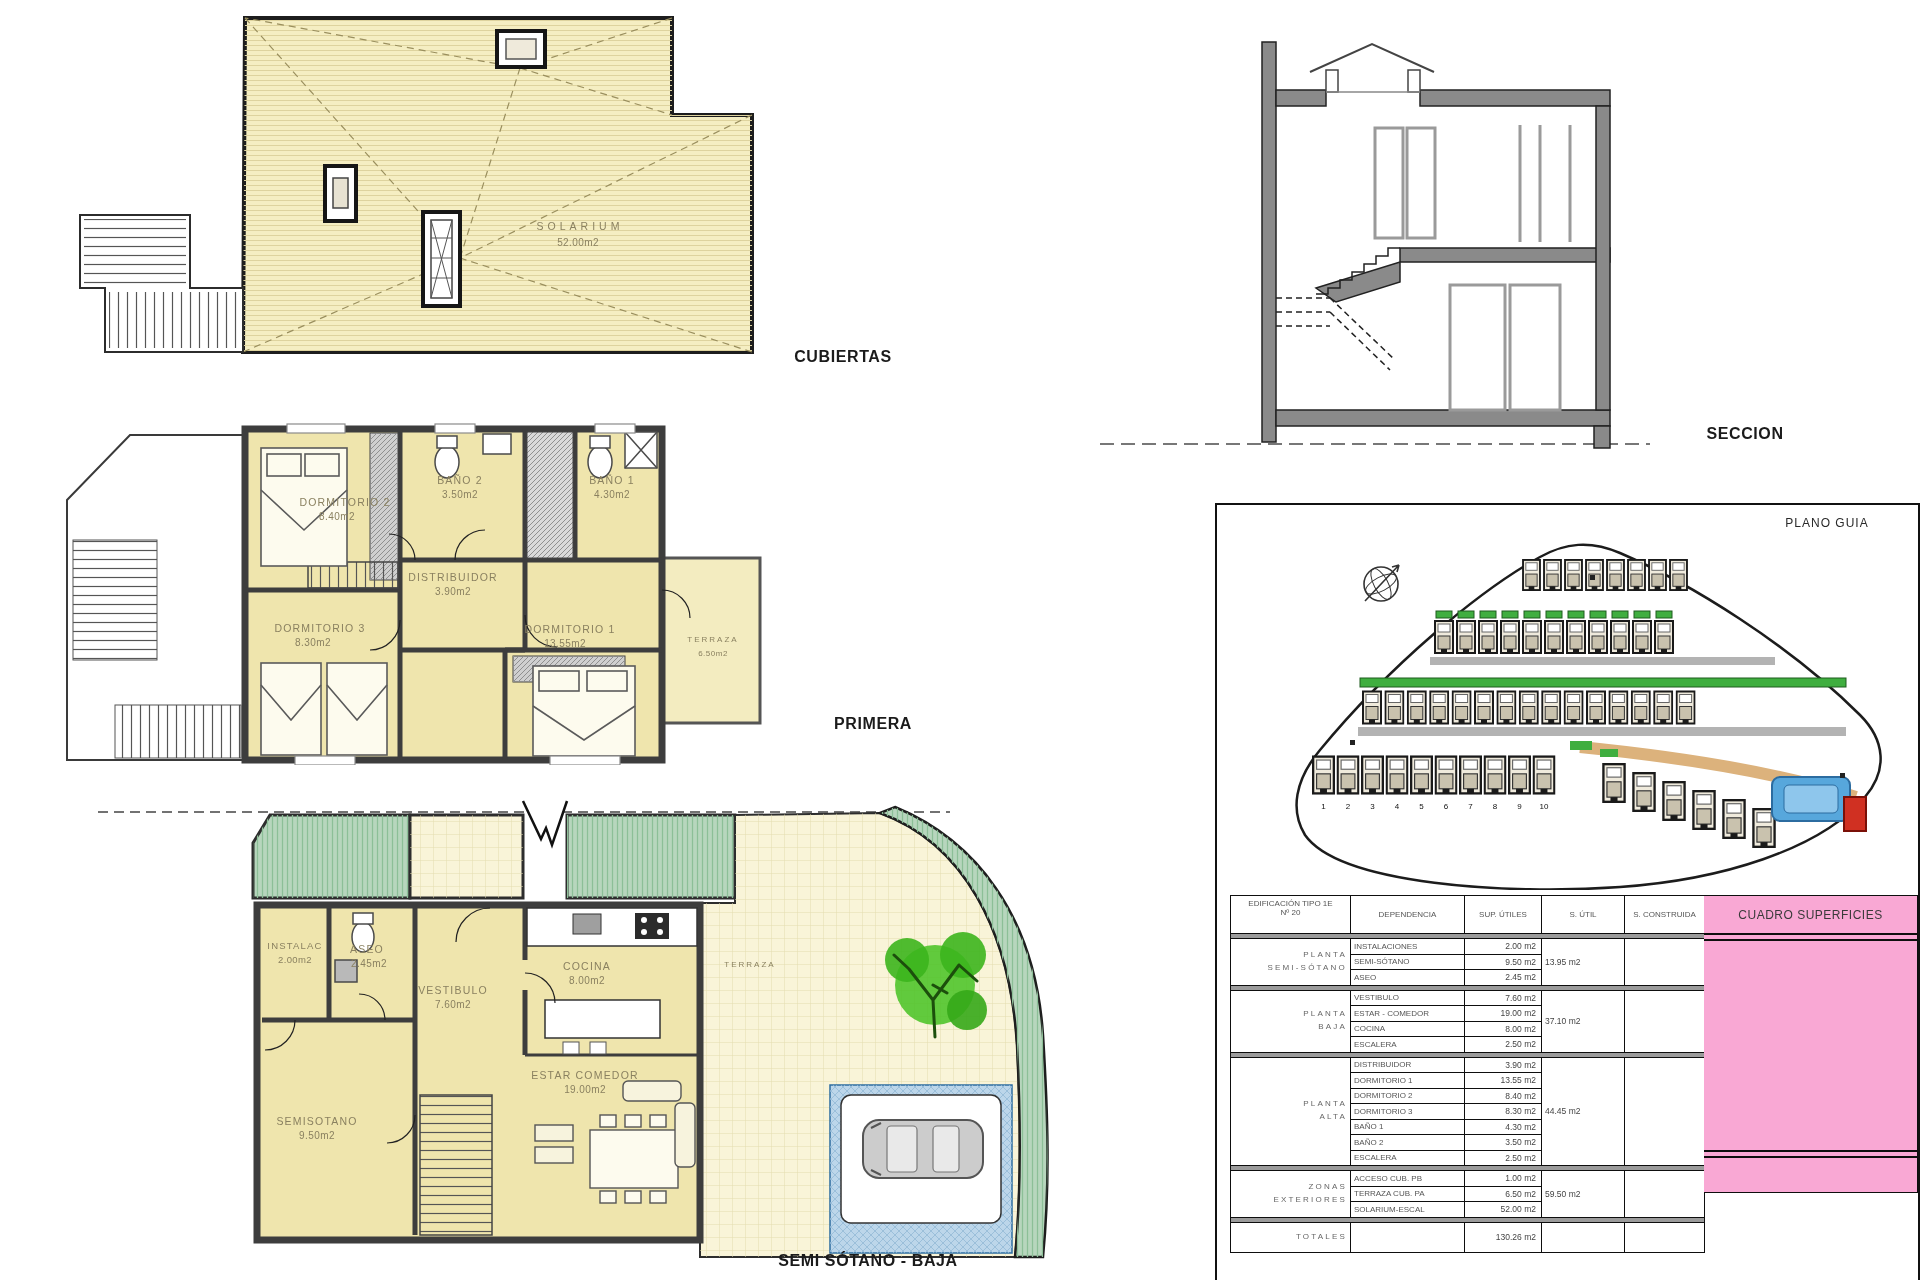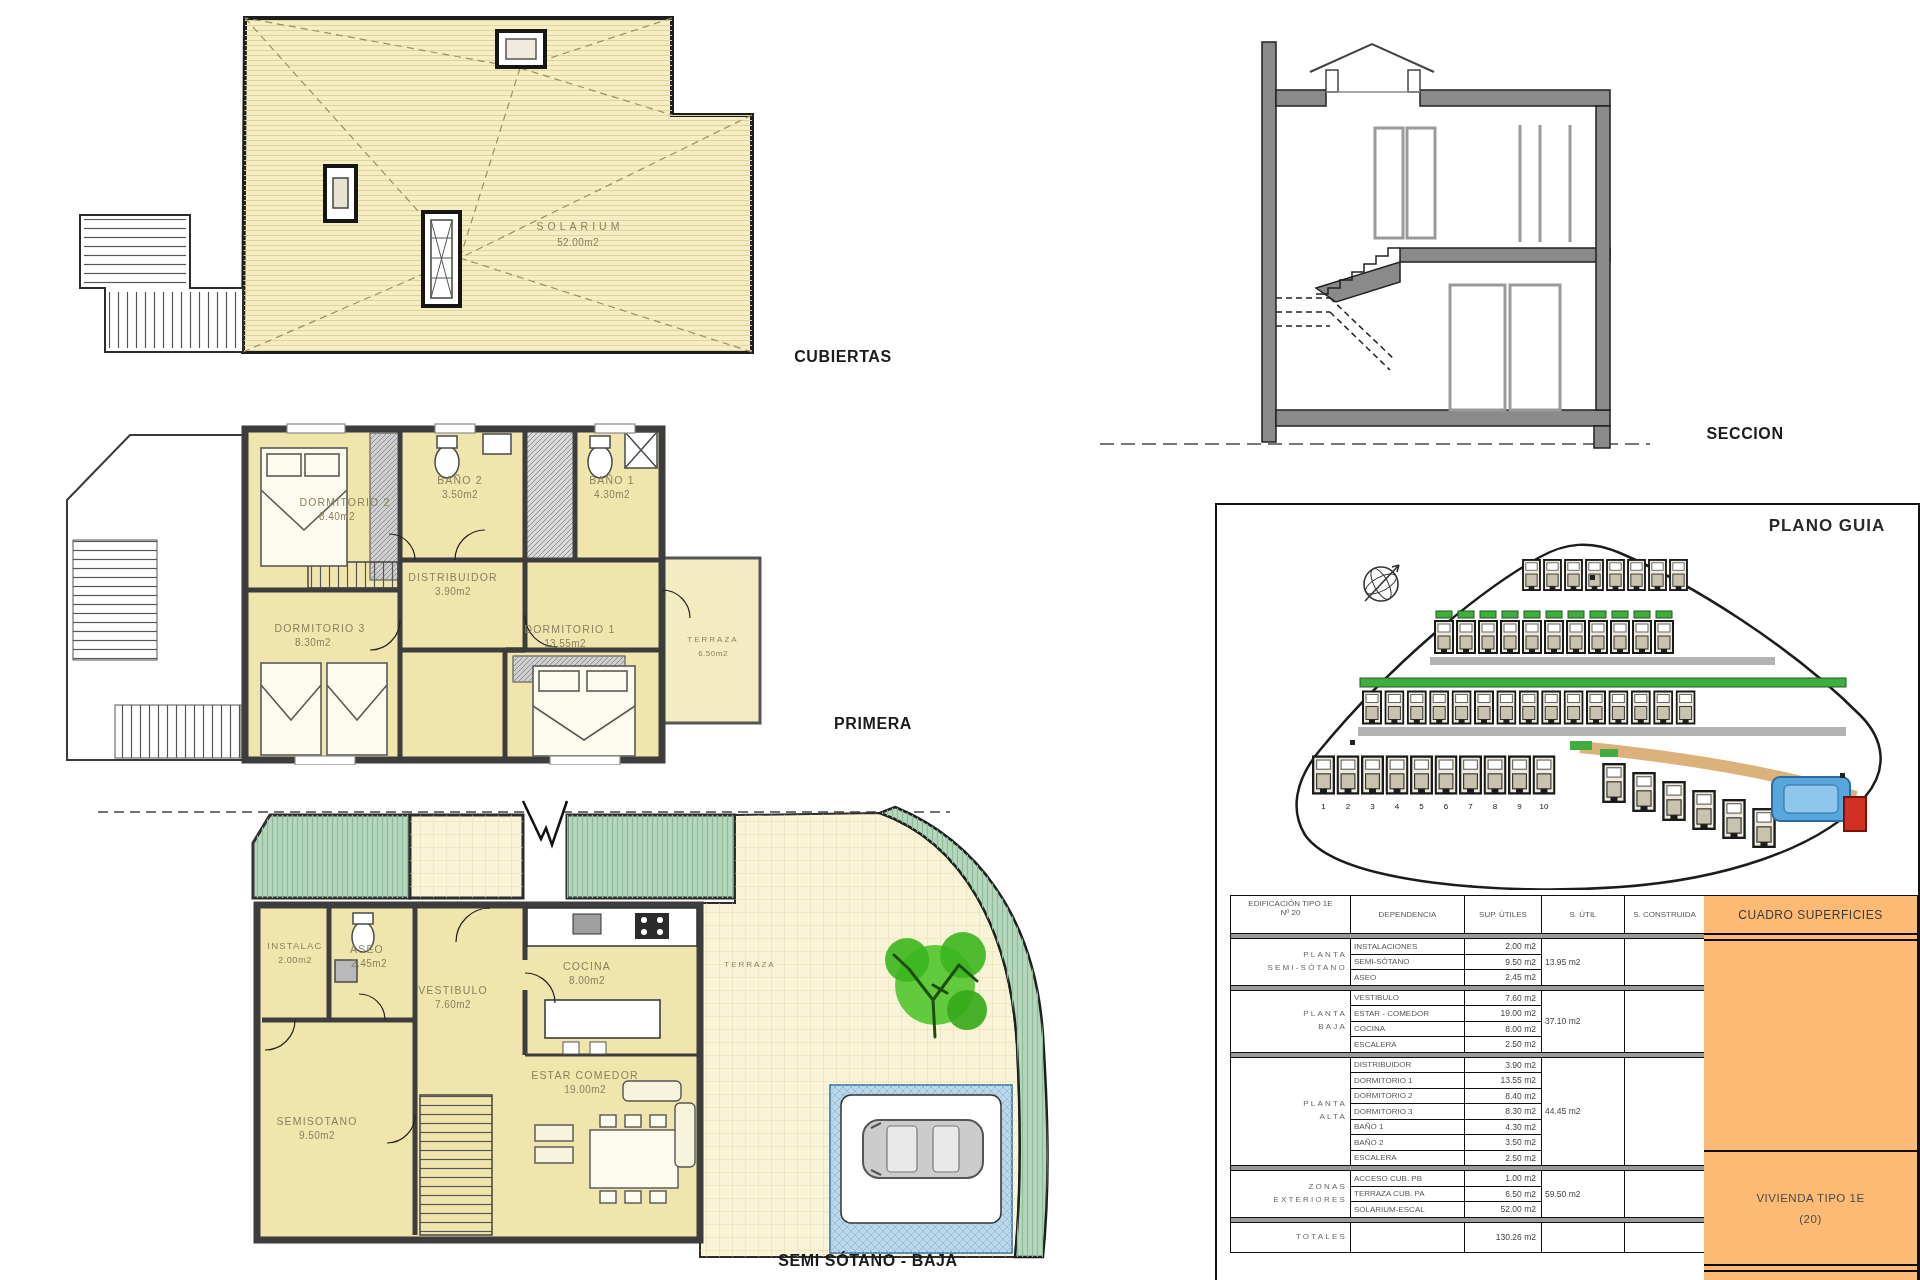--- a/index.html
+++ b/index.html
@@ -11,37 +11,37 @@
   svg text.room{fill:#8a8160;font-size:10.5px;letter-spacing:1.2px;text-anchor:middle;
                 font-family:"Liberation Sans",sans-serif;}
   svg text.area{fill:#8a8160;font-size:10px;letter-spacing:.4px;text-anchor:middle;
                 font-family:"Liberation Sans",sans-serif;}
   svg text.small{fill:#8a8160;font-size:8px;letter-spacing:2px;text-anchor:middle;
                  font-family:"Liberation Sans",sans-serif;}
   svg text.plotnum{fill:#111;font-size:8px;text-anchor:middle;font-family:"Liberation Sans",sans-serif;}
   
   #guia-panel{left:1215px;top:503px;width:701px;height:790px;border:2px solid #111;background:#fff;}
   #guia-title{position:absolute;left:520px;top:11px;width:180px;text-align:center;
-              font-size:17px;color:#2a2a2a;letter-spacing:1px;font-weight:700;}
+              font-size:12px;color:#2a2a2a;letter-spacing:1px;font-weight:400;}
   
   .suptable{position:absolute;left:13px;top:390px;width:688px;}
   .suptable table{border-collapse:collapse;table-layout:fixed;width:474px;}
   .suptable td{border:1.5px solid #0e0e0e;padding:0 3px;font-size:8.5px;color:#3a3a3a;
                overflow:hidden;white-space:nowrap;}
   .suptable tr.hdr td{height:34px;text-align:center;vertical-align:middle;font-size:8px;color:#555;}
   .suptable tr.hdr td.left{text-align:center;vertical-align:top;padding-top:3px;}
   .suptable tr.band td{height:4px;background:#9b9b9b;padding:0;}
   .suptable tr.row td{height:14.5px;margin-left:28px;}
   td.planta{text-align:right;vertical-align:middle;color:#666;font-size:8px;}
   .lsp{letter-spacing:2.2px;line-height:1.6;}
   td.dep{font-size:8px;color:#555;}
   td.val{text-align:right;padding-right:5px;color:#444;}
   td.sutil{text-align:left;color:#444;}
   .fcol{position:absolute;left:474px;top:0;width:214px;}
-  .fcol>div{border:1.5px solid #0e0e0e;border-left:none;background:#fdba74;}
+  .fcol>div{border:1.5px solid #0e0e0e;border-left:none;background:#f9a8d4;}
   .fhdr{height:37px;display:flex;align-items:center;justify-content:center;
         font-size:12px;color:#3a3a3a;letter-spacing:.5px;}
   .fband{height:4px;background:#9b9b9b;}
   .fempty{height:209px;}
   .fviv{height:112px;display:flex;flex-direction:column;align-items:center;justify-content:center;
         gap:9px;font-size:11.5px;color:#4a4a4a;letter-spacing:.5px;}
   .fbot{height:34px;}
 </style>
 </head>
 <body>
@@ -613,23 +613,19 @@
           <td></td>
           <td></td>
         </tr>
       </tbody>
         </table>
 
       <div class="fcol">
         <div class="fhdr">CUADRO SUPERFICIES</div>
         <div class="fband"></div>
         <div class="fempty"></div>
-        <div class="fviv">
-          <div>VIVIENDA TIPO 1E</div>
-          <div>(20)</div>
-        </div>
         <div class="fband"></div>
         <div class="fbot"></div>
       </div>
     </div>
   </div>
 
 </div>
 
 </body></html>

